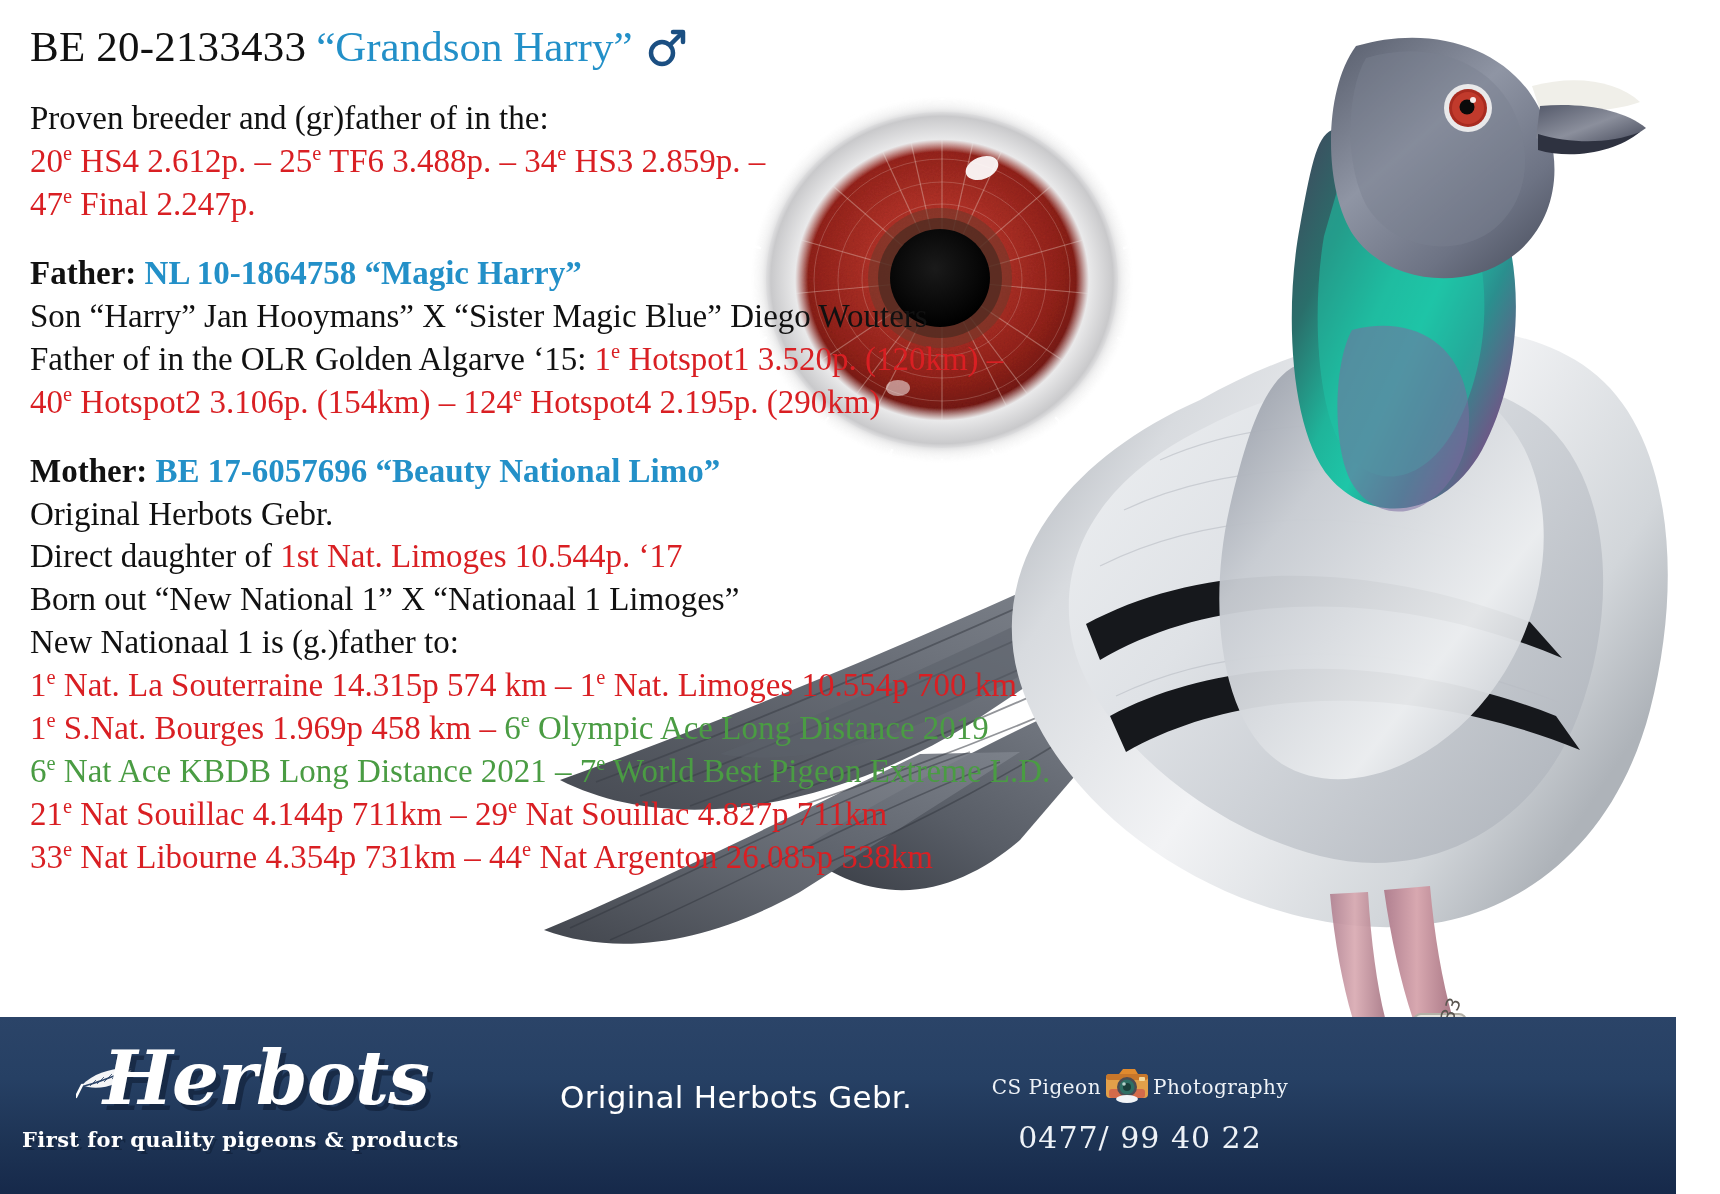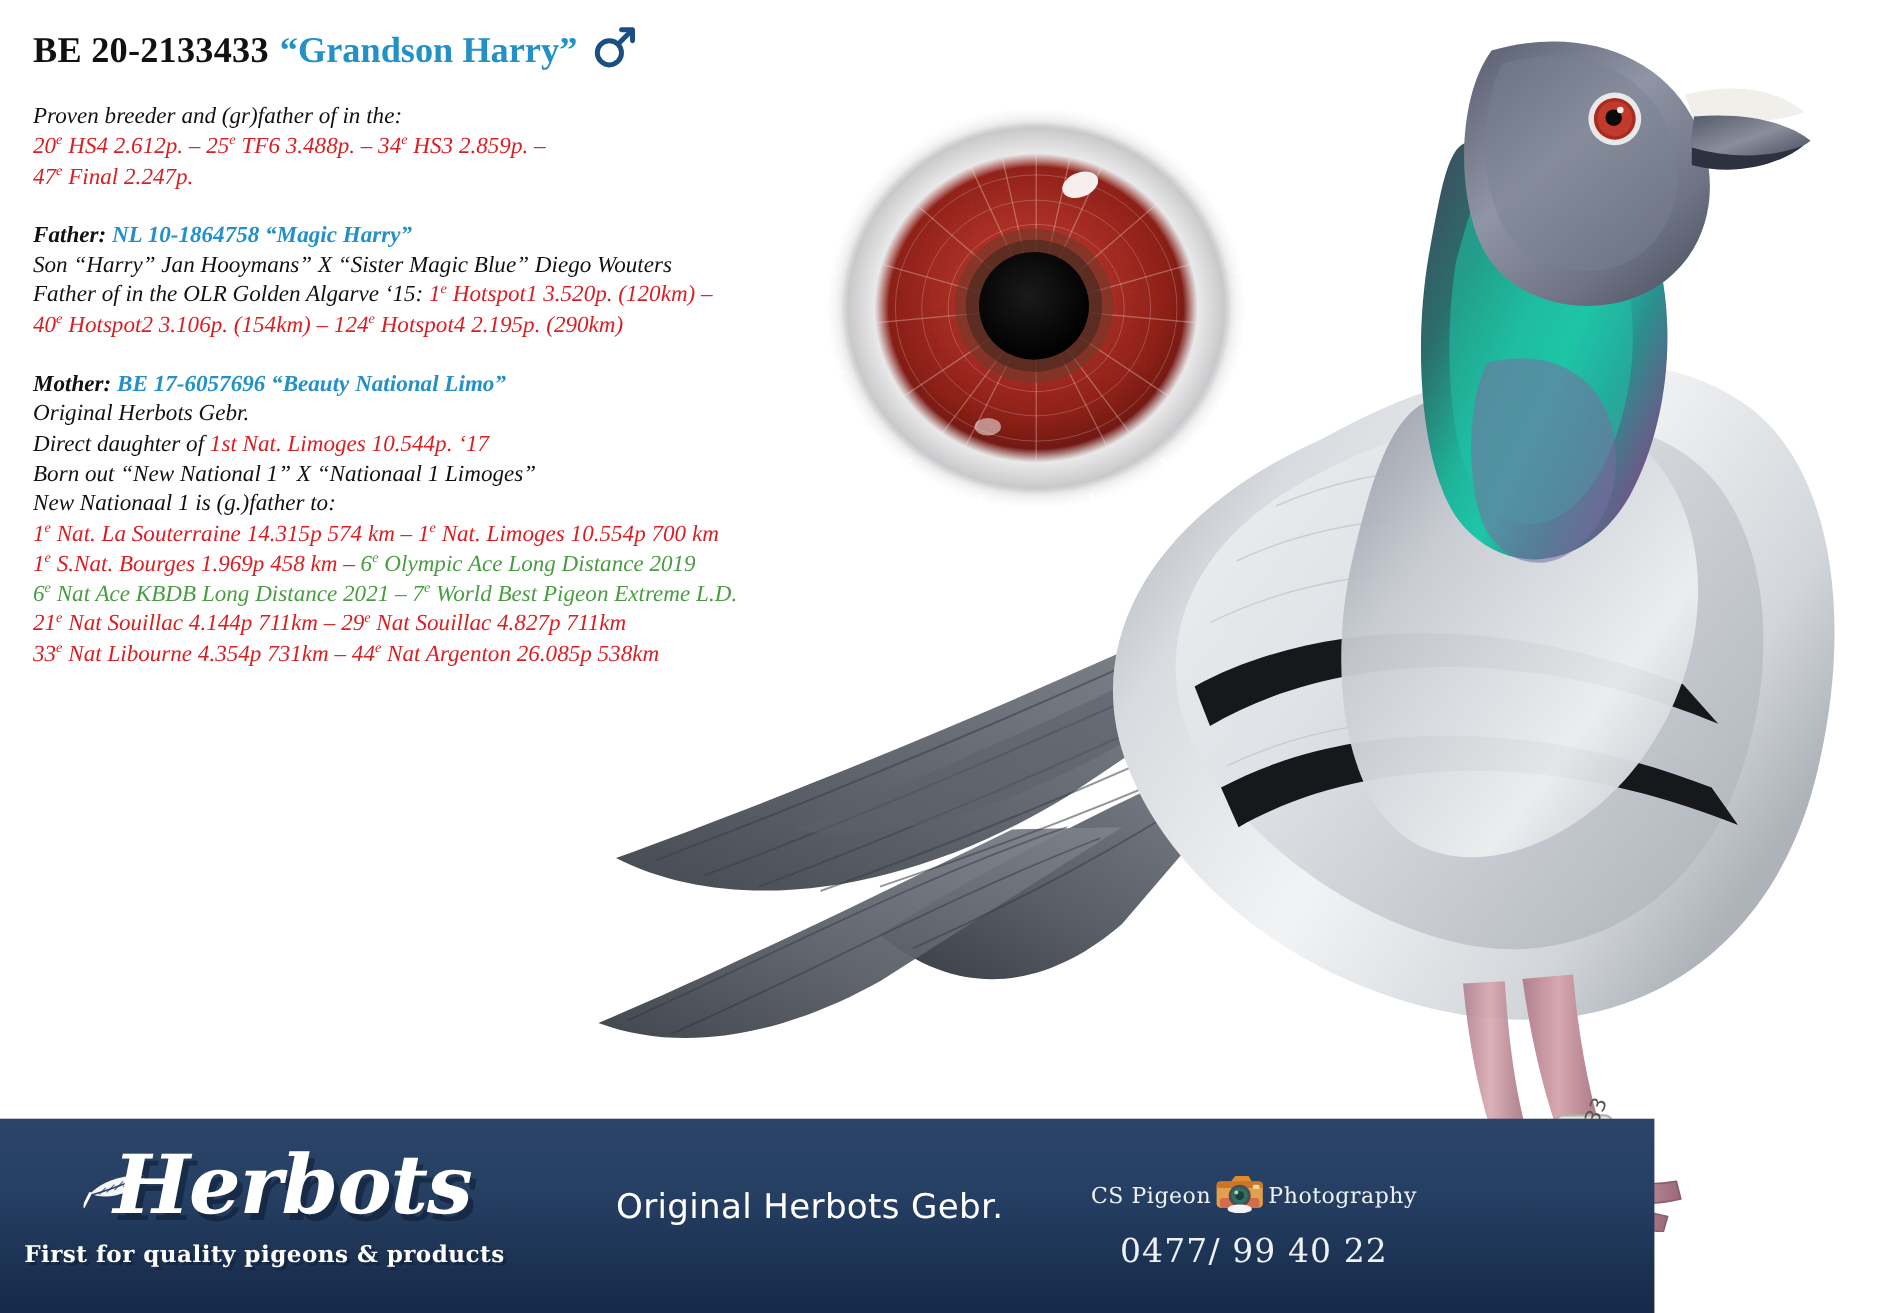--- a/index.html
+++ b/index.html
@@ -21,22 +21,22 @@
   
   #text-col {
     position: absolute;
     left: 30px;
     top: 22px;
     width: 790px;
     z-index: 40;
   }
 
   .title-line {
-    font-size: 33px;
-    font-weight: bold;
+    font-size: 43px;
+    font-weight: normal;
     line-height: 1.15;
     white-space: nowrap;
     margin-bottom: 20px;
   }
   .title-ring {
     color: #111111;
     letter-spacing: 0.2px;
   }
   .title-name {
     color: #2390c8;
@@ -45,25 +45,24 @@
   .sex-symbol {
     display: inline-block;
     vertical-align: -6px;
     margin-left: 14px;
   }
 
   .para {
     margin-bottom: 26px;
   }
   .tline {
-    font-size: 21px;
+    font-size: 33px;
     line-height: 1.30;
     color: #111111;
     white-space: nowrap;
-    font-style: italic;
   }
   .red   { color: #d91f23; }
   .green { color: #4a9c43; }
   .blue  { color: #2390c8; }
   .bold  { font-weight: bold; }
   sup {
     font-size: 0.62em;
     vertical-align: super;
     line-height: 0;
   }
@@ -86,21 +85,21 @@
     width: 1220px;
     height: 1110px;
     z-index: 20;
   }
 
   
   #banner {
     position: absolute;
     left: 0;
     top: 1017px;
-    width: 1504px;
+    width: 1676px;
     height: 177px;
     background: linear-gradient(180deg, #2b4468 0%, #264064 35%, #1d3354 72%, #16294a 100%);
     z-index: 30;
     overflow: hidden;
   }
   #logo-block {
     position: absolute;
     left: 8px;
     top: 8px;
     width: 500px;

